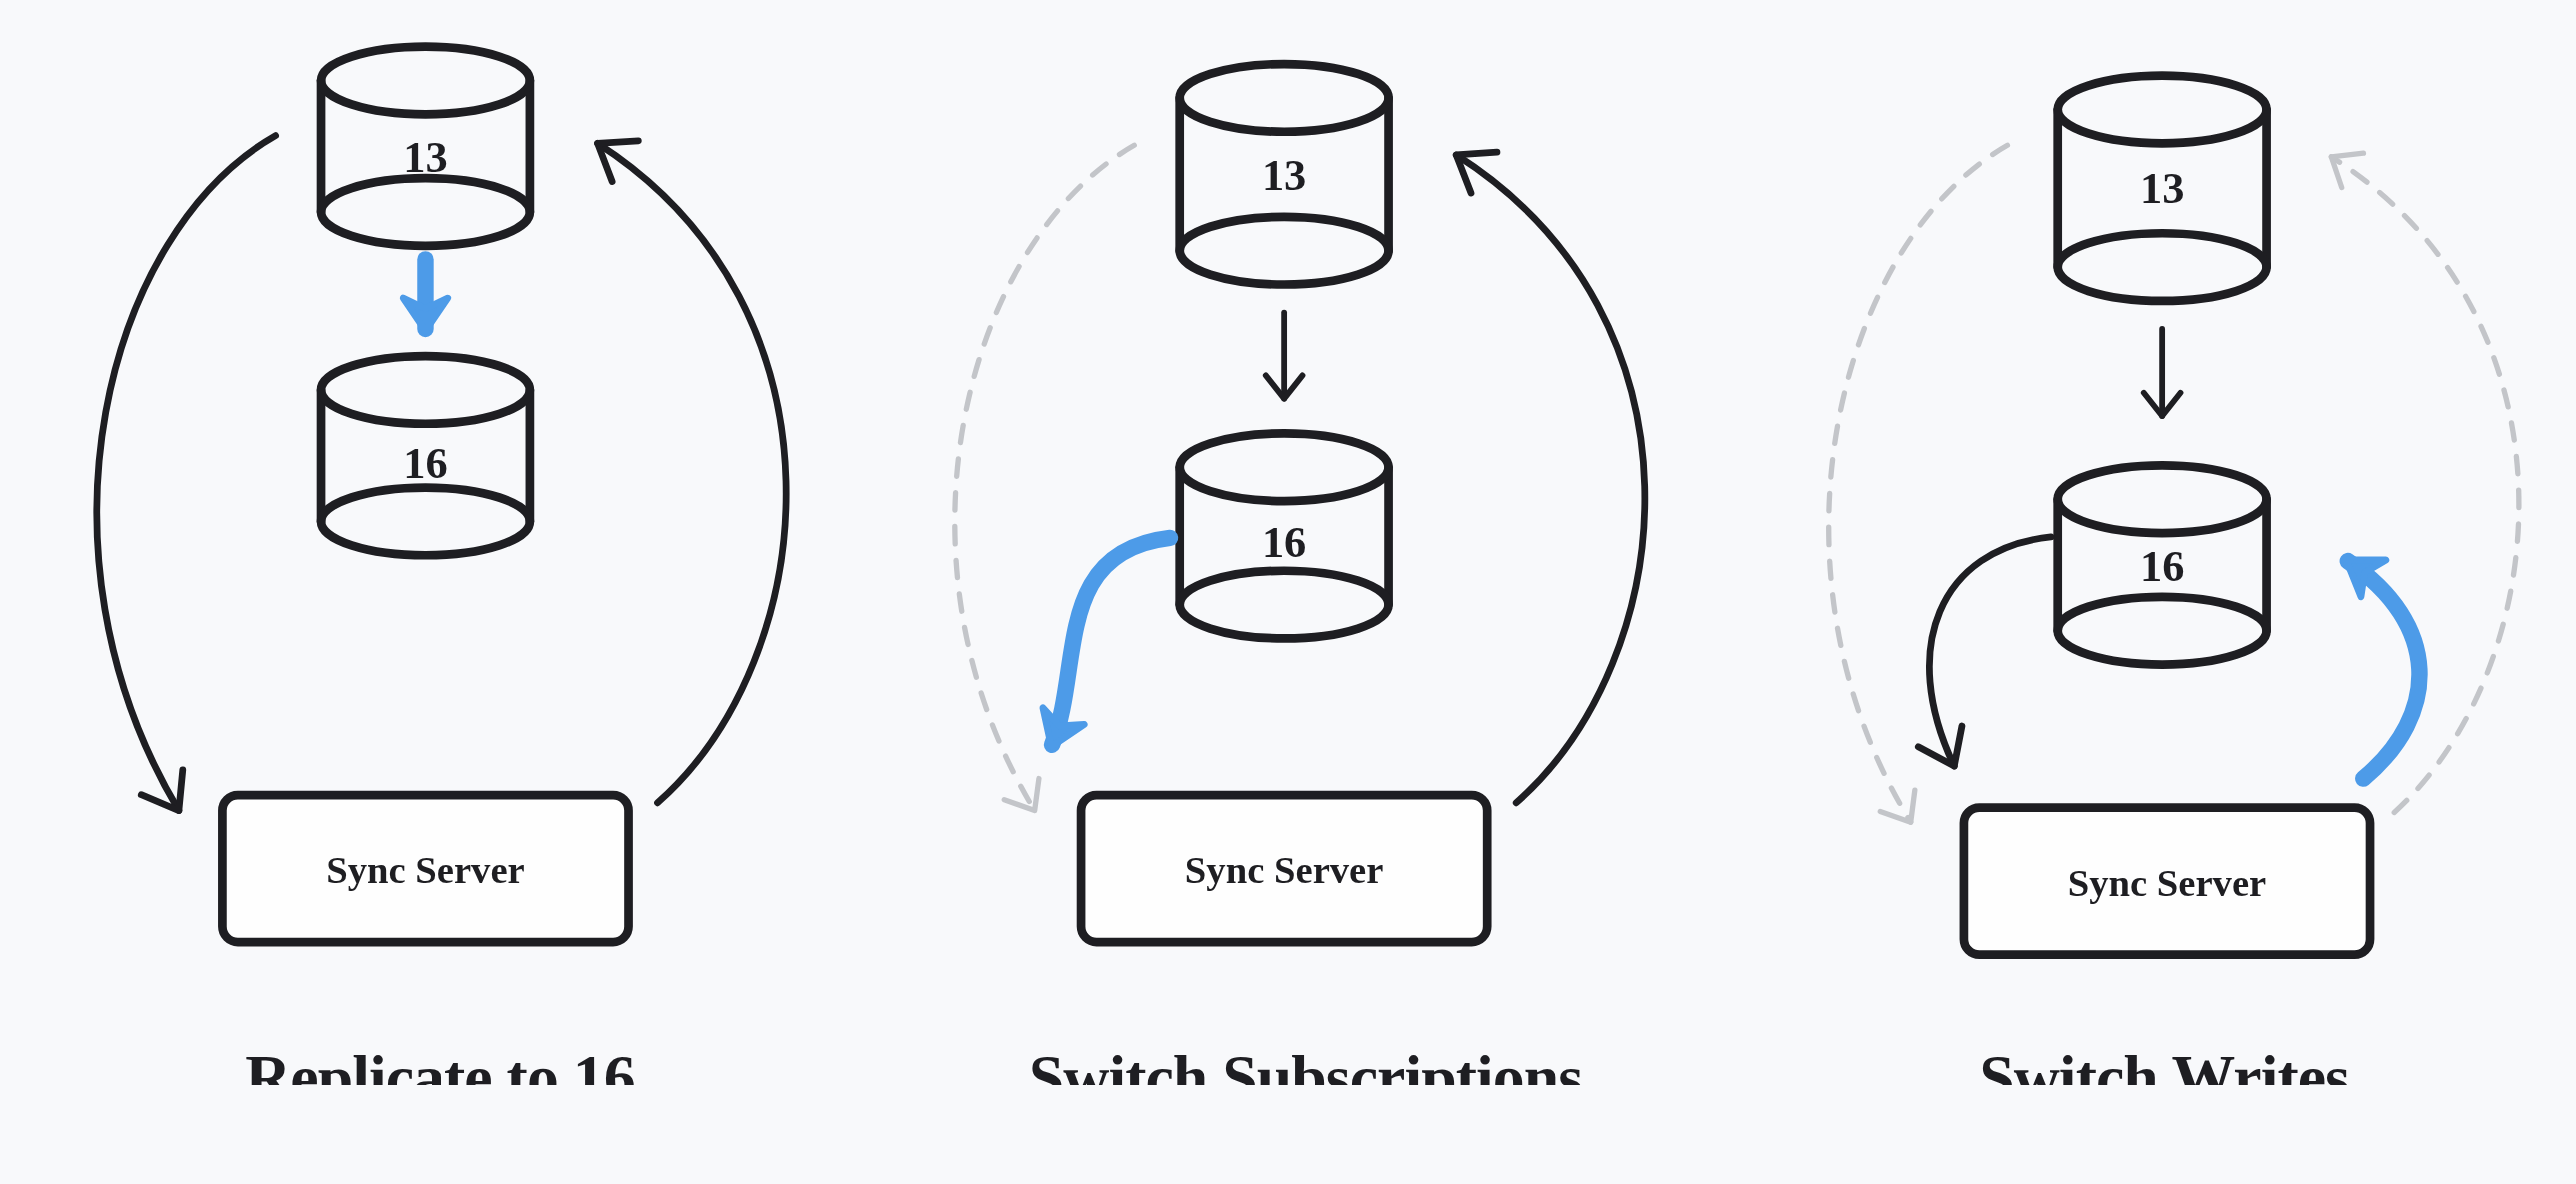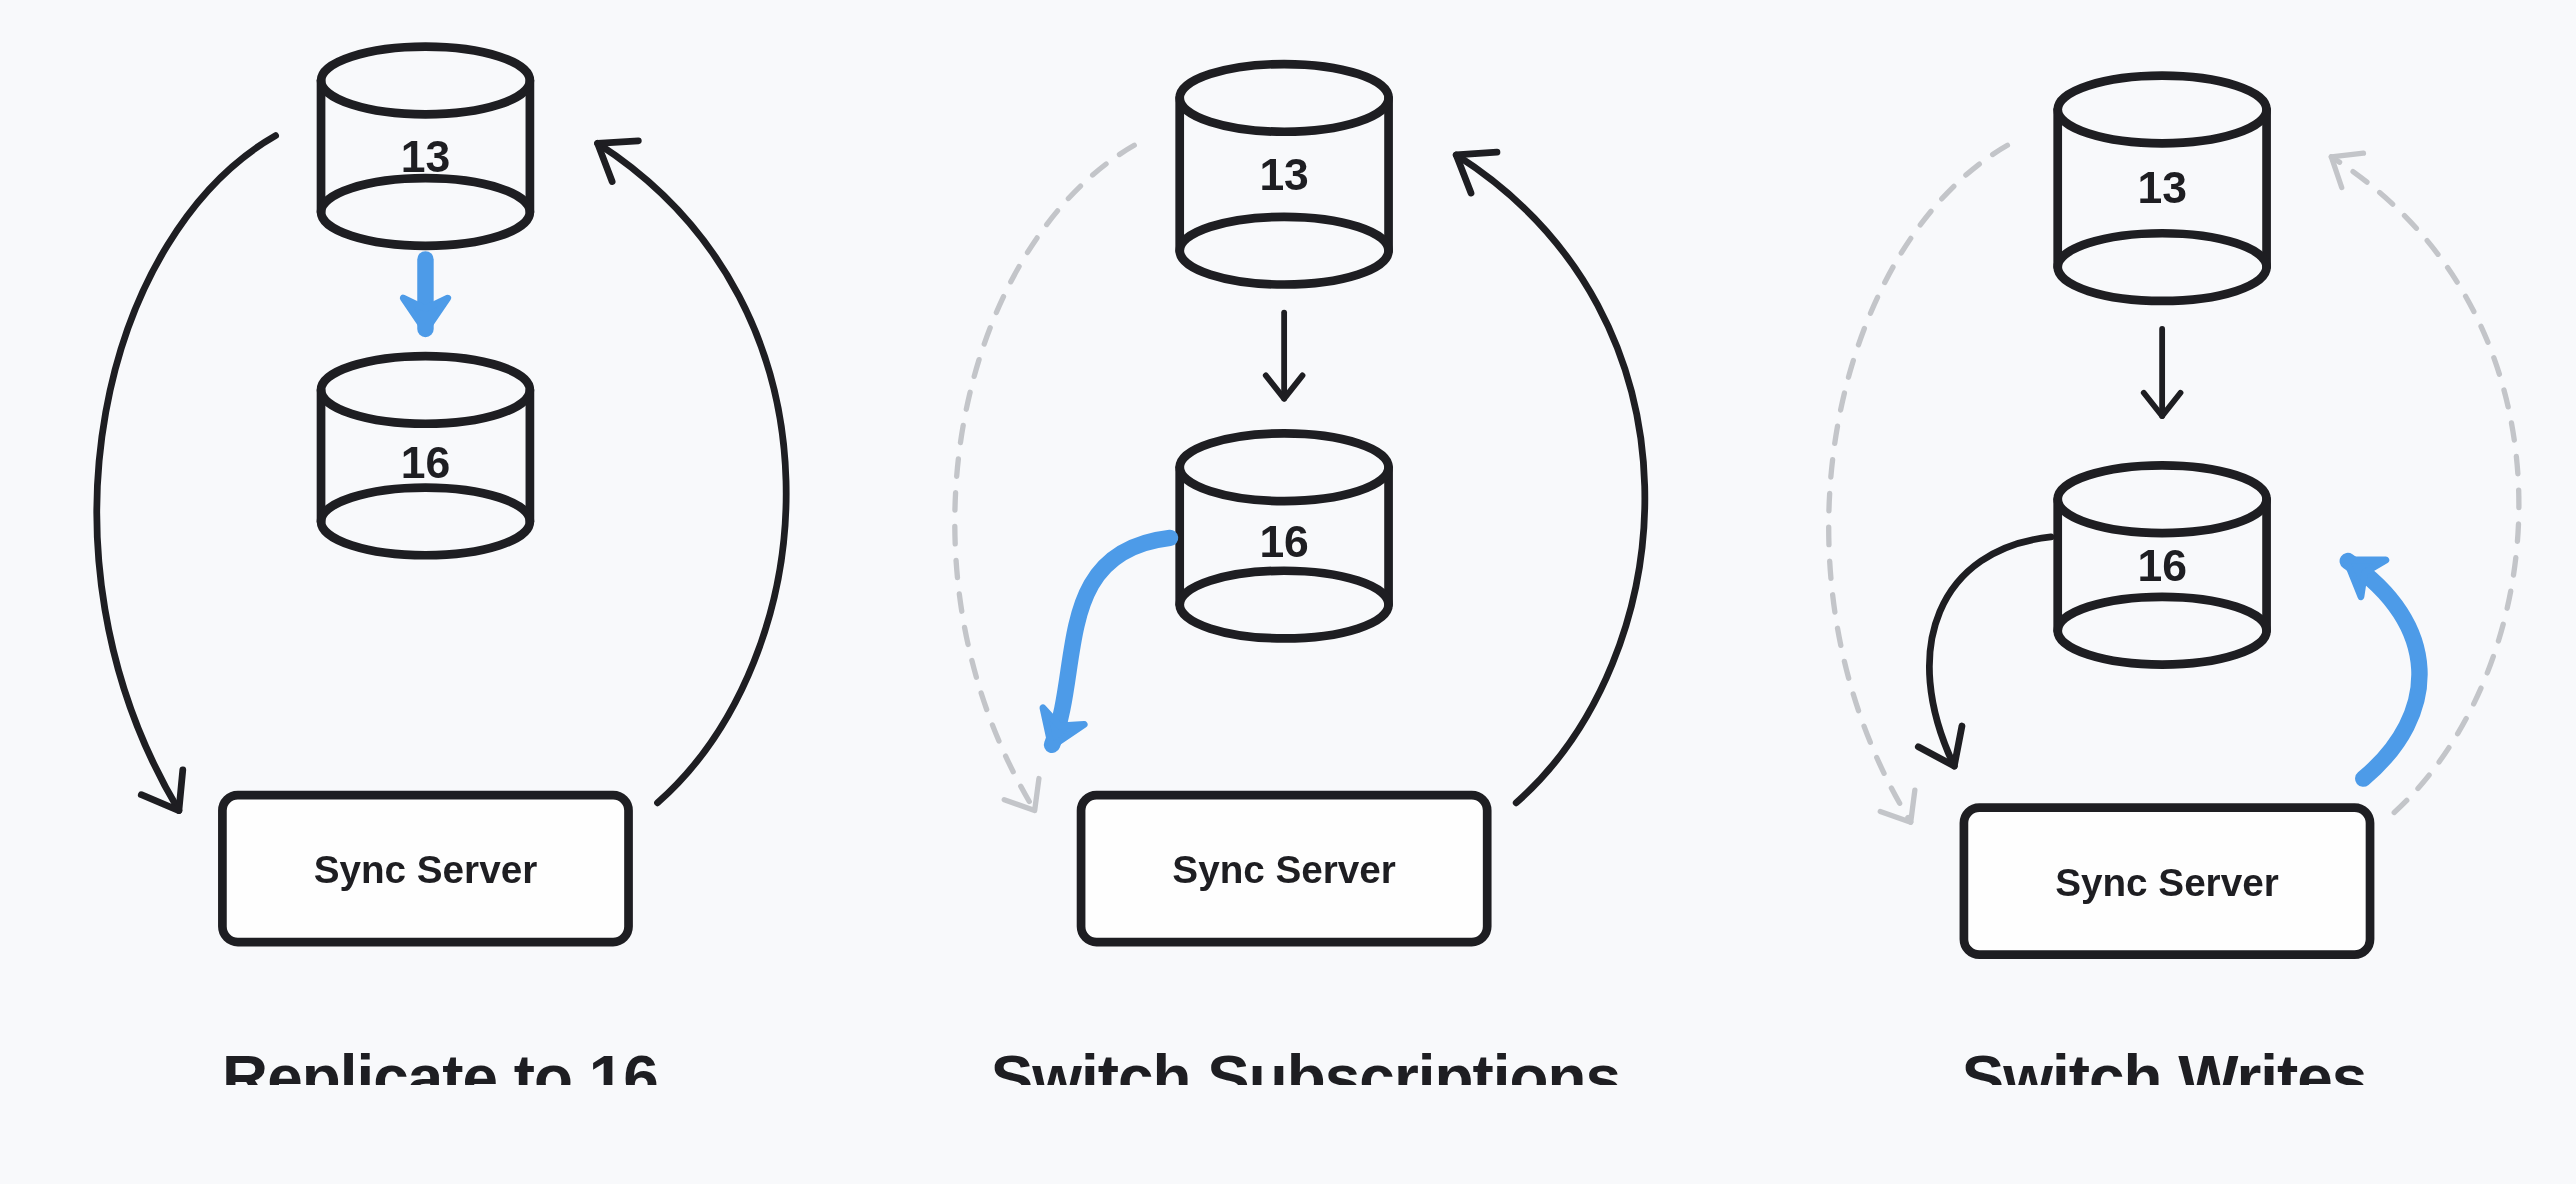--- a/index.html
+++ b/index.html
@@ -8,21 +8,21 @@
     --accent_blue:#4d9be8;
     --inactive_gray:#c3c5c9;
     --box_fill:#fefefe;
   }
   html,body{margin:0;padding:0;background:var(--background);}
   .canvas{
     position:relative;
     width:2576px;height:1085px;
     background:var(--background);
     overflow:hidden;
-    font-family:Liberation Sans, sans-serif;
+    font-family:Liberation Serif, serif;
   }
   svg{display:block;}
   .cyl-stroke{stroke:var(--ink);stroke-width:9;fill:none;stroke-linecap:round;}
   .box-rect{stroke:var(--ink);stroke-width:9;fill:var(--box_fill);}
   .arc-ink{stroke:var(--ink);stroke-width:7;fill:none;stroke-linecap:round;}
   .arc-ink-thin{stroke:var(--ink);stroke-width:6;fill:none;stroke-linecap:round;}
   .arc-gray{stroke:var(--inactive_gray);stroke-width:5.5;fill:none;
             stroke-linecap:round;stroke-dasharray:18 17;}
   .arc-blue{stroke:var(--accent_blue);stroke-width:17;fill:none;stroke-linecap:round;}
   .mk-ink{stroke:var(--ink);fill:none;stroke-linecap:round;stroke-linejoin:round;}

